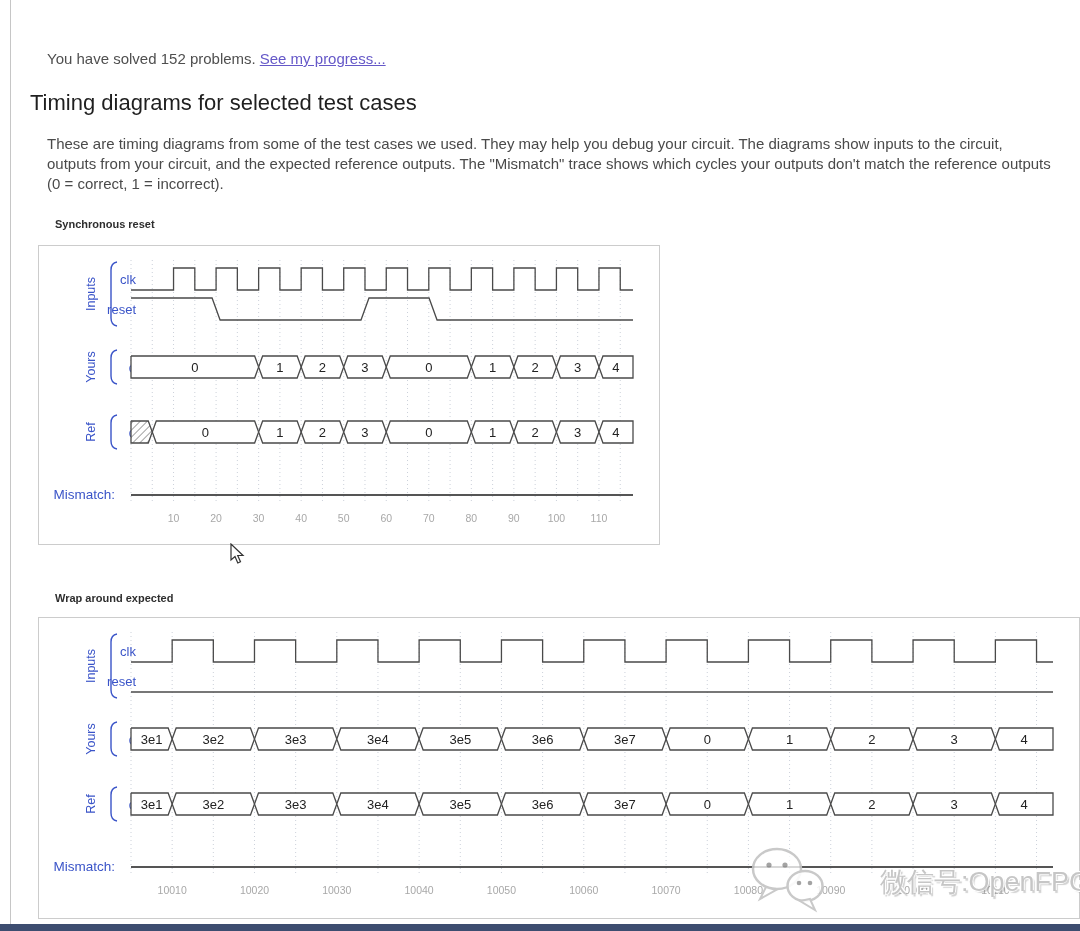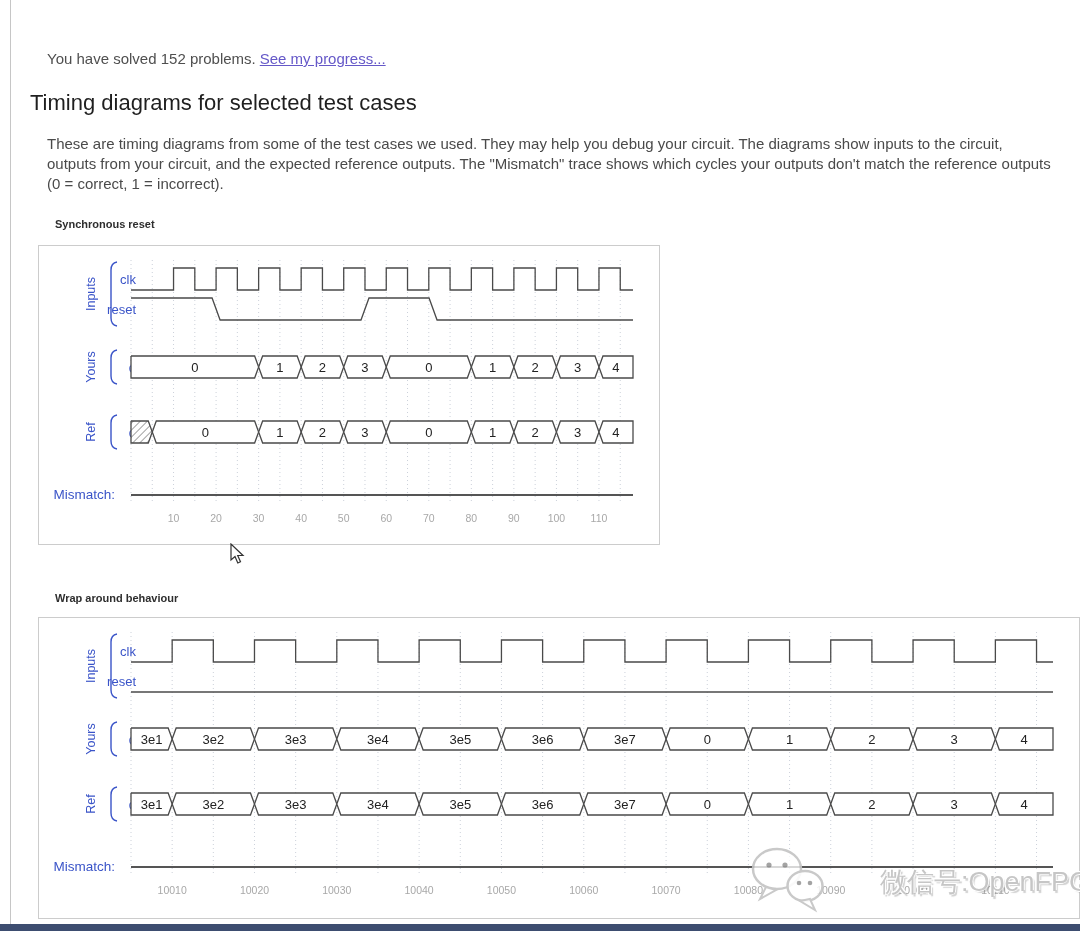--- a/index.html
+++ b/index.html
@@ -139,21 +139,21 @@
         <text x="496.1525423728814" y="190.5" class="bval">2</text>
         <path d="M 517.4237288135594 186 L 521.4237288135594 175 L 555.9661016949153 175 L 559.9661016949153 186 L 555.9661016949153 197 L 521.4237288135594 197 Z" class="bus" fill="#fff"></path>
         <text x="538.6949152542373" y="190.5" class="bval">3</text>
         <path d="M 559.9661016949153 186 L 563.9661016949153 175 L 594 175 L 594 197 L 563.9661016949153 197 Z" class="bus" fill="#fff"></path>
         <text x="576.9830508474577" y="190.5" class="bval">4</text>
         <line x1="92" y1="249" x2="594" y2="249" class="mline"></line>
         <text x="76" y="253" class="mlabel" text-anchor="end">Mismatch:</text>
       </svg>
   </div>
 
-  <h3 class="dt2">Wrap around behaviour</h3>
+  <h3 class="dt2">Wrap around expected</h3>
   <div class="dbox dbox2">
     <svg class="wavesvg" width="1038" height="298">
         <defs>
           <pattern id="hatch1" width="5" height="5" patternUnits="userSpaceOnUse" patternTransform="rotate(45)">
             <rect width="5" height="5" fill="#fff"></rect>
             <line x1="0" y1="0" x2="0" y2="5" stroke="#8a8a8a" stroke-width="1.6"></line>
           </pattern>
         </defs>
         <line x1="92" y1="14" x2="92" y2="258" class="grid"></line>
         <line x1="133.16071428571428" y1="14" x2="133.16071428571428" y2="258" class="grid"></line>

